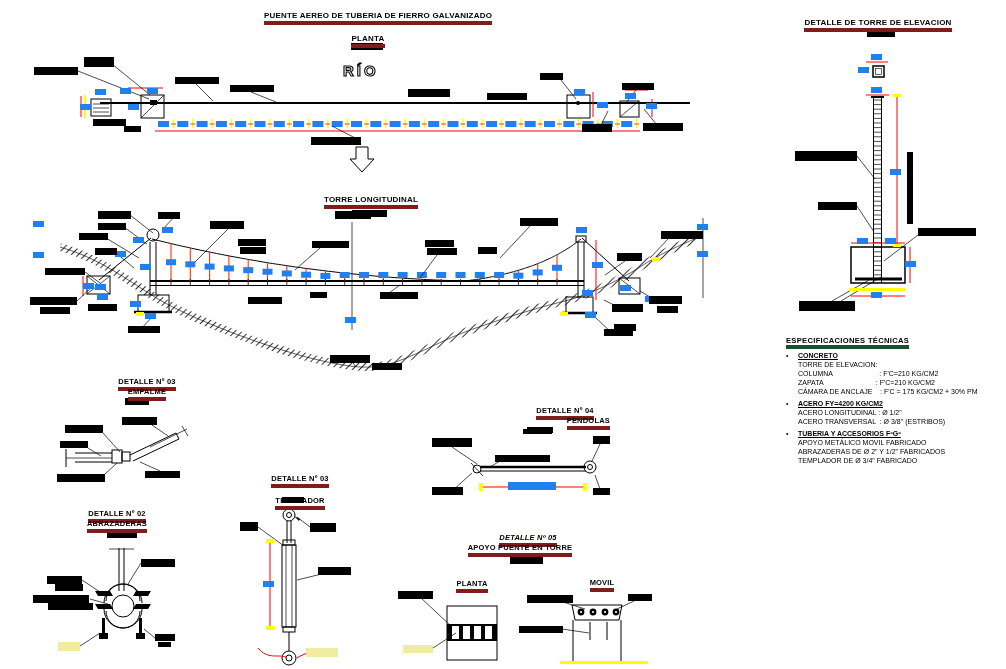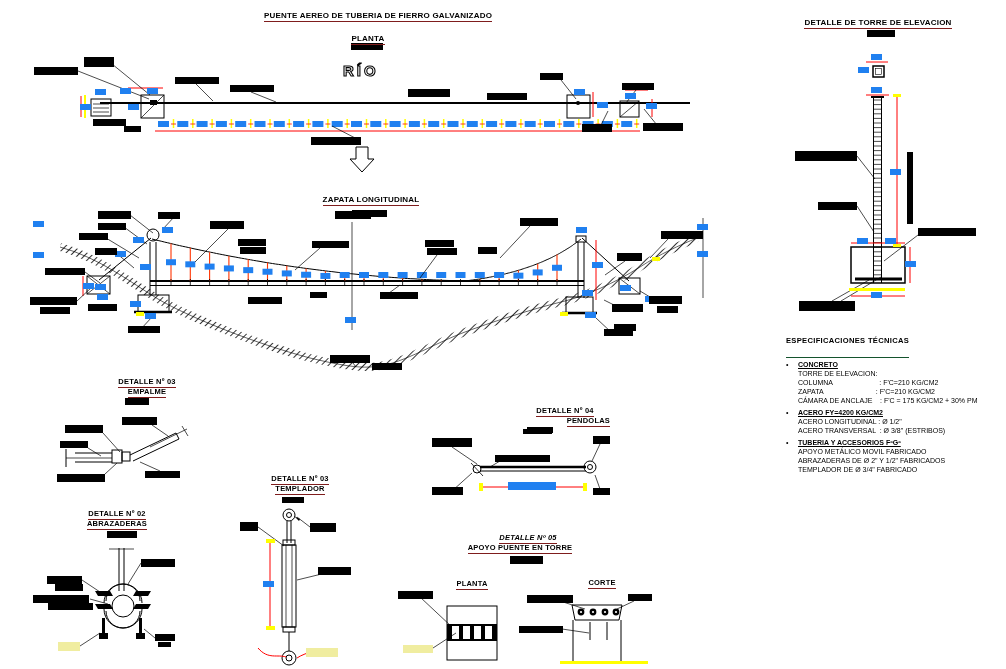--- a/index.html
+++ b/index.html
@@ -1,27 +1,27 @@
 <!DOCTYPE html>
 <html><head>
 <meta charset="utf-8">
 <style>
   html,body{margin:0;padding:0;background:#fff;}
   #sheet{position:relative;width:1006px;height:669px;background:#fff;overflow:hidden;
          font-family:"Liberation Sans",sans-serif;}
   svg{position:absolute;left:0;top:0;}
   .lbl{position:absolute;font:bold 7.5px "Liberation Sans",sans-serif;letter-spacing:.2px;
        color:#000;text-align:center;white-space:nowrap;}
-  .lbl span{border-bottom:1px solid #7f1d1d;padding-bottom:1px;}
+  .lbl span{border-bottom:4px solid #7f1d1d;padding-bottom:1px;}
   .big{font-size:8px;}
   .rio{position:absolute;font:bold 15px "Liberation Sans",sans-serif;letter-spacing:3px;
        color:#fff;text-align:center;-webkit-text-stroke:1.1px #000;}
   .spec{position:absolute;left:786px;top:329px;width:220px;color:#000;}
   .spec-title{font:bold 7.6px "Liberation Sans",sans-serif;letter-spacing:.3px;
-              border-bottom:1px solid #14532d;display:inline-block;padding-bottom:12px;margin-bottom:2px;}
+              border-bottom:4px solid #14532d;display:inline-block;padding-bottom:0;margin-bottom:2px;}
   .spec-sec{display:flex;margin-bottom:3px;}
   .bullet{width:12px;font-size:7px;line-height:9px;}
   .spec-h{font:bold 7px "Liberation Sans",sans-serif;text-decoration:underline;line-height:9px;}
   .spec-line{font:7px "Liberation Sans",sans-serif;line-height:9px;white-space:pre;}
 </style>
 </head>
 <body>
 
 <div id="sheet">
 
@@ -571,51 +571,51 @@
 <div class="lbl big" style="left:248px;top:11px;width:260px;">
   <span>PUENTE AEREO DE TUBERIA DE FIERRO GALVANIZADO</span>
 </div>
 <div class="lbl big" style="left:347px;top:34px;width:42px;">
   <span>PLANTA</span>
 </div>
 <div class="rio" style="left:343px;top:62px;">
   <span style="border:none;">RÍO</span>
 </div>
 <div class="lbl big" style="left:322px;top:195px;width:98px;">
-  <span>ZAPATA LONGITUDINAL</span>
+  <span>TORRE LONGITUDINAL</span>
 </div>
 
 <div class="lbl" style="left:102px;top:377px;width:90px;">
   <span>DETALLE Nº 03</span></div>
 <div class="lbl" style="left:102px;top:387px;width:90px;">
   <span>EMPALME</span></div>
 
 <div class="lbl" style="left:72px;top:509px;width:90px;">
   <span>DETALLE Nº 02</span></div>
 <div class="lbl" style="left:72px;top:519px;width:90px;">
   <span>ABRAZADERAS</span></div>
 
 <div class="lbl" style="left:255px;top:474px;width:90px;">
   <span>DETALLE Nº 03</span></div>
-<div class="lbl" style="left:255px;top:484px;width:90px;">
+<div class="lbl" style="left:255px;top:496px;width:90px;">
   <span>TEMPLADOR</span></div>
 
 <div class="lbl" style="left:520px;top:406px;width:90px;">
   <span>DETALLE Nº 04</span></div>
 <div class="lbl" style="left:520px;top:416px;width:90px;text-align:right;">
   <span>PENDOLAS</span></div>
 
 <div class="lbl" style="left:468px;top:533px;width:120px;font-style:italic;">
   <span>DETALLE Nº 05</span></div>
 <div class="lbl" style="left:460px;top:543px;width:120px;">
   <span>APOYO PUENTE EN TORRE</span></div>
 <div class="lbl" style="left:448px;top:579px;width:48px;">
   <span>PLANTA</span></div>
 <div class="lbl" style="left:578px;top:578px;width:48px;">
-  <span>CORTE</span></div>
+  <span>MOVIL</span></div>
 
 <div class="lbl big" style="left:800px;top:18px;width:156px;">
   <span>DETALLE DE TORRE DE ELEVACION</span></div>
 
 <div class="spec">
   <div><span class="spec-title">ESPECIFICACIONES TÉCNICAS</span></div>
 
   <div class="spec-sec">
     <div class="bullet">•</div>
     <div>

